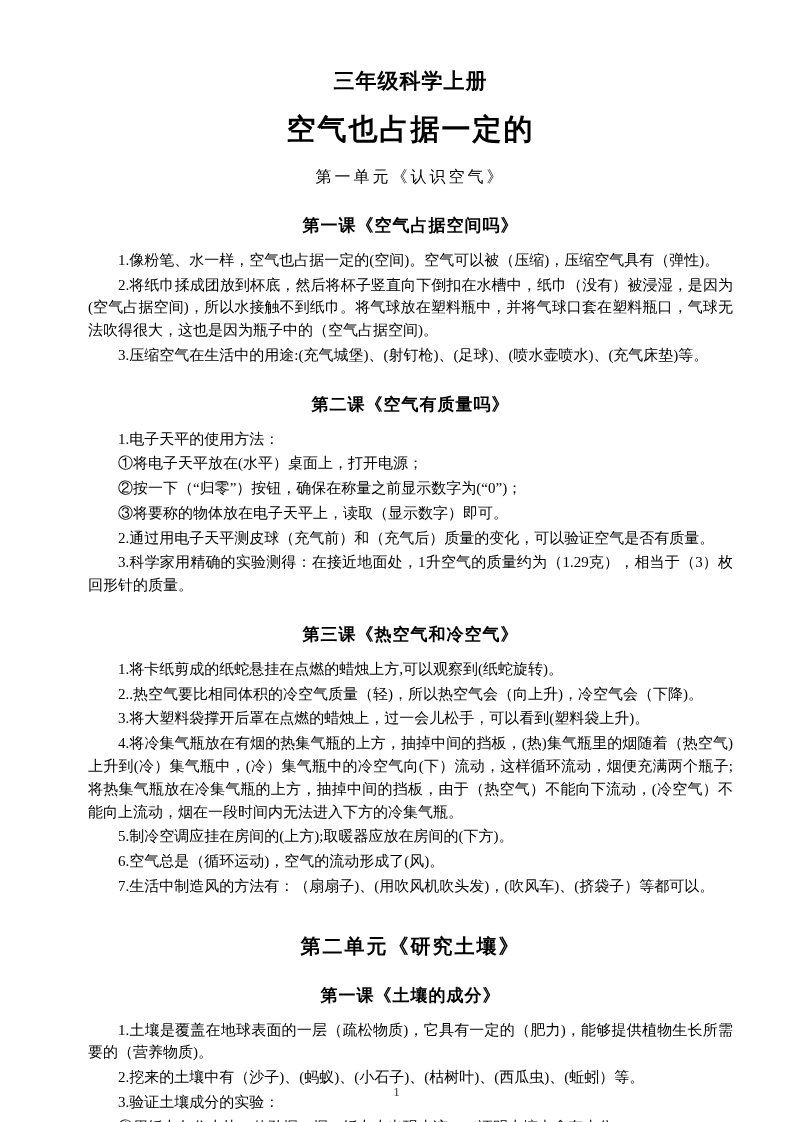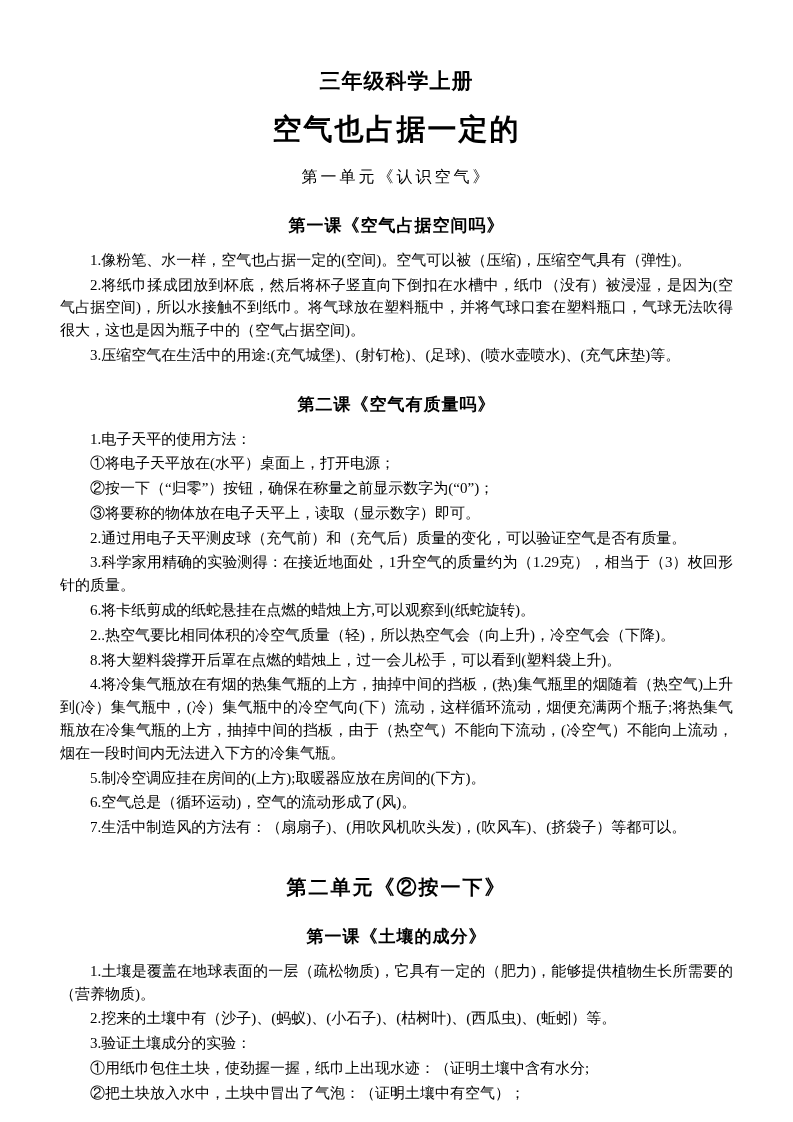--- a/index.html
+++ b/index.html
@@ -12,21 +12,21 @@
     height: 1122px;
     font-family: "Liberation Serif", "DejaVu Serif", serif;
     color: #000000;
     position: relative;
     overflow: hidden;
   }
   .page {
     box-sizing: border-box;
     width: 793px;
     height: 1122px;
-    padding: 62px 58px 30px 58px;
+    padding: 62px 58px 30px 86px;
     position: relative;
   }
 
   
   .doc-subtitle {
     text-align: center;
     font-size: 21px;
     font-weight: bold;
     letter-spacing: 1px;
     margin: 5px 0 0 0;
@@ -107,29 +107,30 @@
   <p class="para indent">3.压缩空气在生活中的用途:(充气城堡)、(射钉枪)、(足球)、(喷水壶喷水)、(充气床垫)等。</p>
 
   <div class="lesson-title">第二课《空气有质量吗》</div>
   <p class="para indent">1.电子天平的使用方法：</p>
   <p class="para indent">①将电子天平放在(水平）桌面上，打开电源；</p>
   <p class="para indent">②按一下（“归零”）按钮，确保在称量之前显示数字为(“0”)；</p>
   <p class="para indent">③将要称的物体放在电子天平上，读取（显示数字）即可。</p>
   <p class="para indent">2.通过用电子天平测皮球（充气前）和（充气后）质量的变化，可以验证空气是否有质量。</p>
   <p class="para indent">3.科学家用精确的实验测得：在接近地面处，1升空气的质量约为（1.29克），相当于（3）枚回形针的质量。</p>
 
-  <p class="para indent">6.将卡纸剪成的纸蛇悬挂在点燃的蜡烛上方,可以观察到(纸蛇旋转)。</p>
+  <div class="lesson-title">第三课《热空气和冷空气》</div>
+  <p class="para indent">1.将卡纸剪成的纸蛇悬挂在点燃的蜡烛上方,可以观察到(纸蛇旋转)。</p>
   <p class="para indent">2..热空气要比相同体积的冷空气质量（轻)，所以热空气会（向上升)，冷空气会（下降)。</p>
-  <p class="para indent">8.将大塑料袋撑开后罩在点燃的蜡烛上，过一会儿松手，可以看到(塑料袋上升)。</p>
+  <p class="para indent">3.将大塑料袋撑开后罩在点燃的蜡烛上，过一会儿松手，可以看到(塑料袋上升)。</p>
   <p class="para indent">4.将冷集气瓶放在有烟的热集气瓶的上方，抽掉中间的挡板，(热)集气瓶里的烟随着（热空气)上升到(冷）集气瓶中，(冷）集气瓶中的冷空气向(下）流动，这样循环流动，烟便充满两个瓶子;将热集气瓶放在冷集气瓶的上方，抽掉中间的挡板，由于（热空气）不能向下流动，(冷空气）不能向上流动，烟在一段时间内无法进入下方的冷集气瓶。</p>
   <p class="para indent">5.制冷空调应挂在房间的(上方);取暖器应放在房间的(下方)。</p>
   <p class="para indent">6.空气总是（循环运动)，空气的流动形成了(风)。</p>
   <p class="para indent">7.生活中制造风的方法有：（扇扇子)、(用吹风机吹头发)，(吹风车)、(挤袋子）等都可以。</p>
 
-  <div class="unit-title">第二单元《②按一下》</div>
+  <div class="unit-title">第二单元《研究土壤》</div>
 
   <div class="lesson-title tight">第一课《土壤的成分》</div>
   <p class="para indent">1.土壤是覆盖在地球表面的一层（疏松物质)，它具有一定的（肥力)，能够提供植物生长所需要的（营养物质)。</p>
   <p class="para indent">2.挖来的土壤中有（沙子)、(蚂蚁)、(小石子)、(枯树叶)、(西瓜虫)、(蚯蚓）等。</p>
   <p class="para indent">3.验证土壤成分的实验：</p>
   <p class="para indent">①用纸巾包住土块，使劲握一握，纸巾上出现水迹：（证明土壤中含有水分;</p>
   <p class="para indent">②把土块放入水中，土块中冒出了气泡：（证明土壤中有空气）；</p>
 
   <div class="footer">1</div>
 </div>

